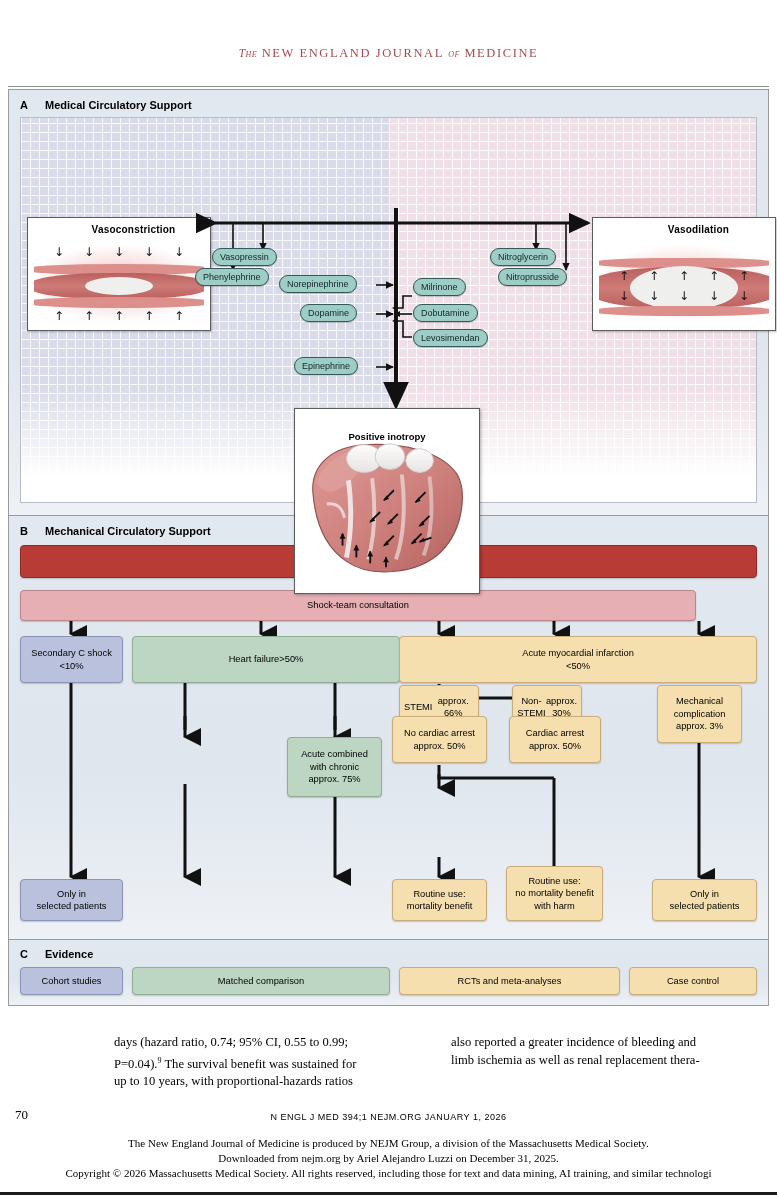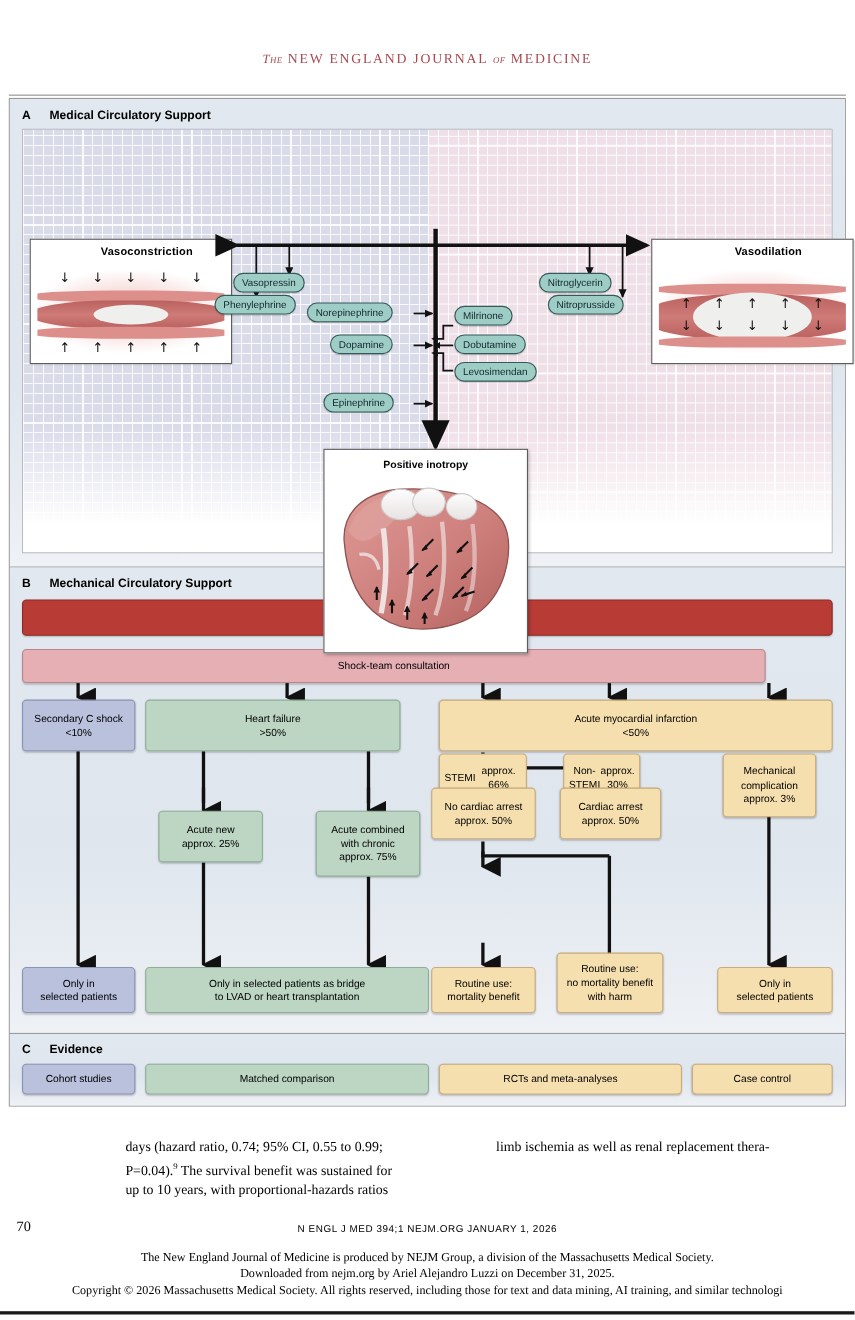--- a/index.html
+++ b/index.html
@@ -48,21 +48,21 @@
   .vwall{position:absolute;left:-4%;width:108%;background:#dd8f8c;}
   .vlumen{position:absolute;left:-4%;width:108%;background:linear-gradient(180deg,#b9615f,#cf7b78,#b9615f);}
   .vglow{position:absolute;left:-4%;width:108%;top:0;bottom:0;
          background:radial-gradient(ellipse at 50% 50%,rgba(226,140,136,.55),rgba(255,255,255,0) 70%);}
   .arrow-row{position:absolute;left:0;right:0;display:flex;justify-content:space-evenly;}
   .ar{font-size:12px;line-height:1;font-family:"DejaVu Sans",sans-serif;color:#111;}
 
   
   #heart-box{position:absolute;left:285px;top:318px;width:186px;height:186px;background:#fff;
      border:1px solid #5c5c5c;box-sizing:border-box;box-shadow:1px 1px 3px rgba(0,0,0,.3);z-index:6;}
-  #heart-box .cap{text-align:center;font-weight:bold;font-size:9.5px;padding-top:8px;}
+  #heart-box .cap{text-align:center;font-weight:bold;font-size:9.5px;padding-top:22px;}
   .heart-art{position:absolute;left:8px;right:8px;top:24px;bottom:8px;overflow:hidden;}
 
   
   .pill{position:absolute;background:#9ecdc6;border:1.3px solid #33595a;border-radius:10px;
         font-size:9px;line-height:1;padding:3.5px 7px;white-space:nowrap;color:#12262b;z-index:5;
         box-shadow:0 1px 1px rgba(0,0,0,.18);}
   .spine{position:absolute;left:385px;top:118px;width:4px;height:185px;background:#111;z-index:4;}
 
   svg.ov{position:absolute;left:0;top:0;width:761px;height:426px;overflow:visible;pointer-events:none;z-index:4;}
 
@@ -322,21 +322,21 @@
       </g>
     </svg>
 
     <div class="bbox c-red" style="left:11px;top:29px;width:737px;height:33px;">Cardiogenic shock</div>
     <div class="bbox c-pink" style="left:11px;top:74px;width:676px;height:31px;">Shock-team consultation</div>
 
     <div class="bbox c-blue" style="left:11px;top:120px;width:103px;height:47px;flex-direction:column;">
       <span>Secondary C shock</span>
       <span>&lt;10%</span>
     </div>
-    <div class="bbox c-green" style="left:123px;top:120px;width:232px;height:47px;flex-direction:column;">
+    <div class="bbox c-green" style="left:123px;top:120px;width:268px;height:47px;">
       <span>Heart failure</span>
       <span>&gt;50%</span>
     </div>
     <div class="bbox c-tan" style="left:390px;top:120px;width:358px;height:47px;flex-direction:column;">
       <span>Acute myocardial infarction</span>
       <span>&lt;50%</span>
     </div>
 
     <div class="bbox c-tan" style="left:390px;top:169px;width:80px;height:44px;">
       <span>STEMI</span>
@@ -345,47 +345,39 @@
     <div class="bbox c-tan" style="left:503px;top:169px;width:70px;height:44px;flex-direction:row;">
       <span>Non-STEMI</span>
       <span>approx. 30%</span>
     </div>
     <div class="bbox c-tan" style="left:648px;top:169px;width:85px;height:58px;flex-direction:column;">
       <span>Mechanical</span>
       <span>complication</span>
       <span>approx. 3%</span>
     </div>
 
-    <div class="bbox c-green" style="left:135px;top:221px;width:95px;height:47px;flex-direction:column;">
-      <span>Acute new</span>
-      <span>approx. 25%</span>
-    </div>
     <div class="bbox c-green" style="left:278px;top:221px;width:95px;height:60px;flex-direction:column;">
       <span>Acute combined</span>
       <span>with chronic</span>
       <span>approx. 75%</span>
     </div>
 
     <div class="bbox c-tan" style="left:383px;top:200px;width:95px;height:47px;flex-direction:column;">
       <span>No cardiac arrest</span>
       <span>approx. 50%</span>
     </div>
     <div class="bbox c-tan" style="left:500px;top:200px;width:92px;height:47px;flex-direction:column;">
       <span>Cardiac arrest</span>
       <span>approx. 50%</span>
     </div>
 
 
     <div class="bbox c-blue" style="left:11px;top:363px;width:103px;height:42px;flex-direction:column;">
       <span>Only in</span>
       <span>selected patients</span>
-    </div>
-    <div class="bbox c-green" style="left:123px;top:363px;width:258px;height:42px;flex-direction:column;">
-      <span>Only in selected patients as bridge</span>
-      <span>to LVAD or heart transplantation</span>
     </div>
     <div class="bbox c-tan" style="left:383px;top:363px;width:95px;height:42px;flex-direction:column;">
       <span>Routine use:</span>
       <span>mortality benefit</span>
     </div>
     <div class="bbox c-tan" style="left:497px;top:350px;width:97px;height:55px;flex-direction:column;">
       <span>Routine use:</span>
       <span>no mortality benefit</span>
       <span>with harm</span>
     </div>
@@ -406,20 +398,21 @@
   </div>
 </div>
 
 <div class="body-cols">
   <div class="col">
     <div>days (hazard ratio, 0.74; 95% CI, 0.55 to 0.99;</div>
     <div><span>P=0.04).</span><sup>9</sup><span> The survival benefit was sustained for</span></div>
     <div>up to 10 years, with proportional-hazards ratios</div>
   </div>
   <div class="col">
+    <div>also reported a greater incidence of bleeding and</div>
     <div>limb ischemia as well as renal replacement thera-</div>
   </div>
 </div>
 
 <div class="folio" id="folio-num">70</div>
 <div class="folio" id="folio-cite">N ENGL J MED 394;1   NEJM.ORG   JANUARY 1, 2026</div>
 <div class="legal" id="legal1">The New England Journal of Medicine is produced by NEJM Group, a division of the Massachusetts Medical Society.</div>
 <div class="legal" id="legal2">Downloaded from nejm.org by Ariel Alejandro Luzzi on December 31, 2025.</div>
 <div class="legal" id="legal3">Copyright © 2026 Massachusetts Medical Society. All rights reserved, including those for text and data mining, AI training, and similar technologi</div>
 <div class="bottom-rule"></div>

